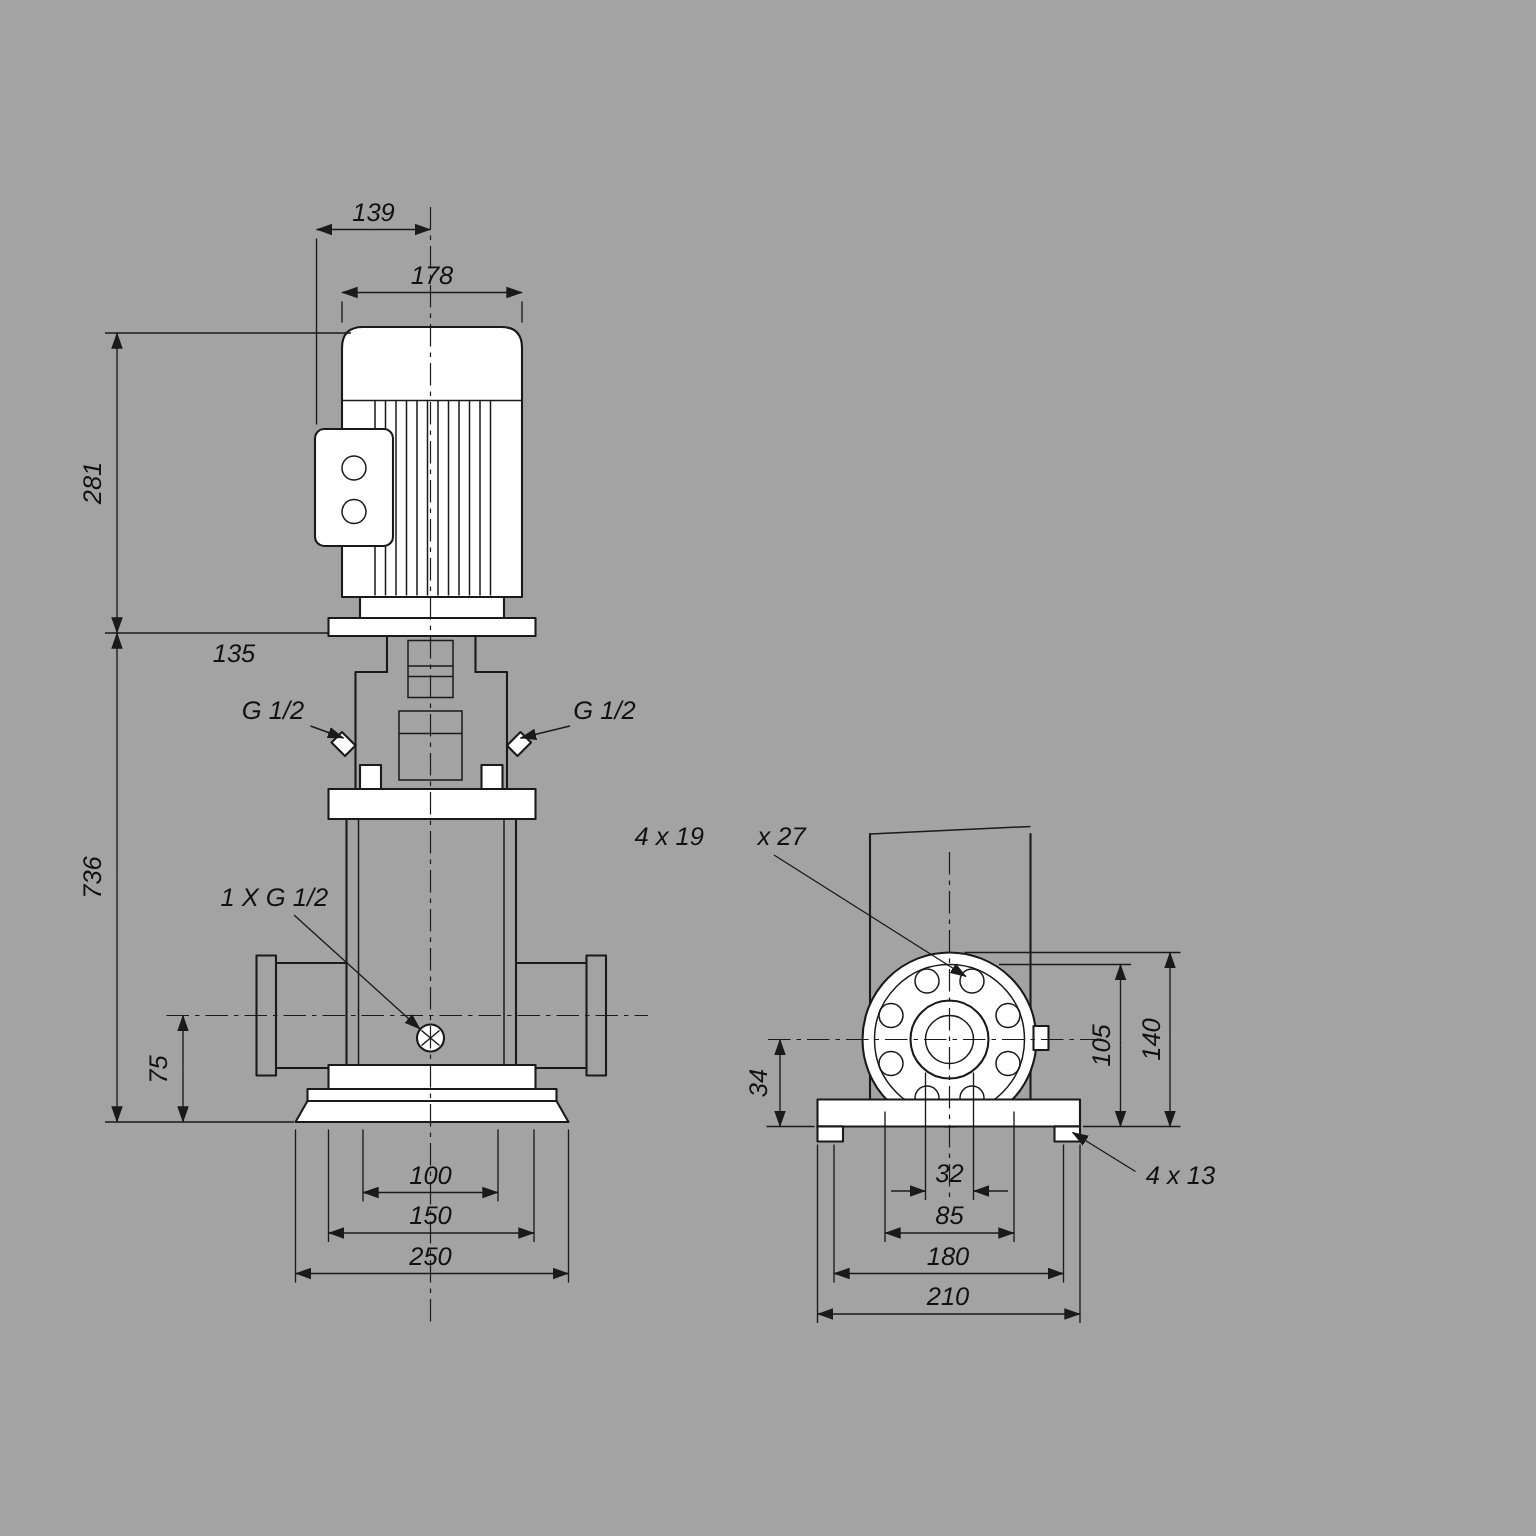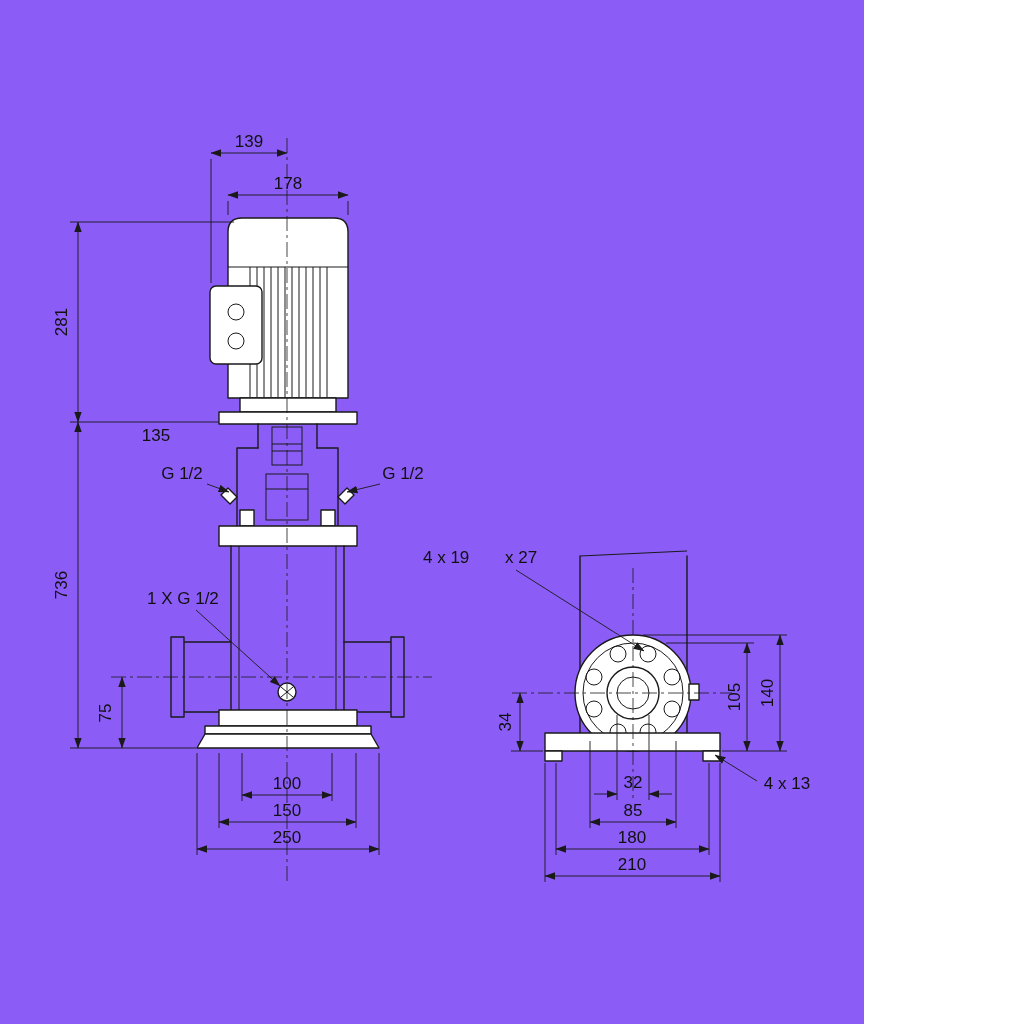--- a/index.html
+++ b/index.html
@@ -1,16 +1,16 @@
 <!DOCTYPE html>
 <html><head>
 <meta charset="utf-8">
 <style>
   html,body{margin:0;padding:0;background:#fff;}
-  .canvas{position:relative;width:864px;height:1024px;background:#8b5cf6;overflow:hidden;}
+  .canvas{position:relative;width:1024px;height:1024px;background:#a3a3a3;overflow:hidden;font-style:italic;}
   svg{display:block;}
   .ol{stroke:#1a1a1a;stroke-width:1.4;fill:none;stroke-linejoin:round;stroke-linecap:round;}
   .th{stroke:#1a1a1a;stroke-width:1;fill:none;}
   .wf{fill:#fff;}
   .dim{stroke:#1a1a1a;stroke-width:0.9;fill:none;}
   .cl{stroke:#1a1a1a;stroke-width:0.8;fill:none;stroke-dasharray:15 4 3 4;}
   text.t{font-family:"Liberation Sans","DejaVu Sans",sans-serif;font-size:17px;fill:#111;text-anchor:middle;}
   text.ts{text-anchor:start;}
 </style>
 </head>

